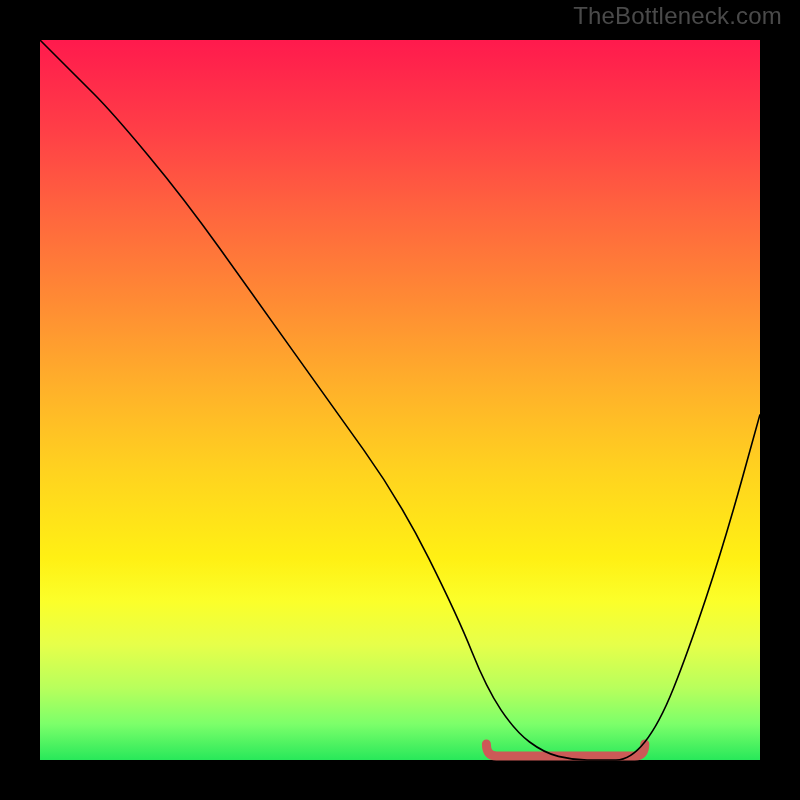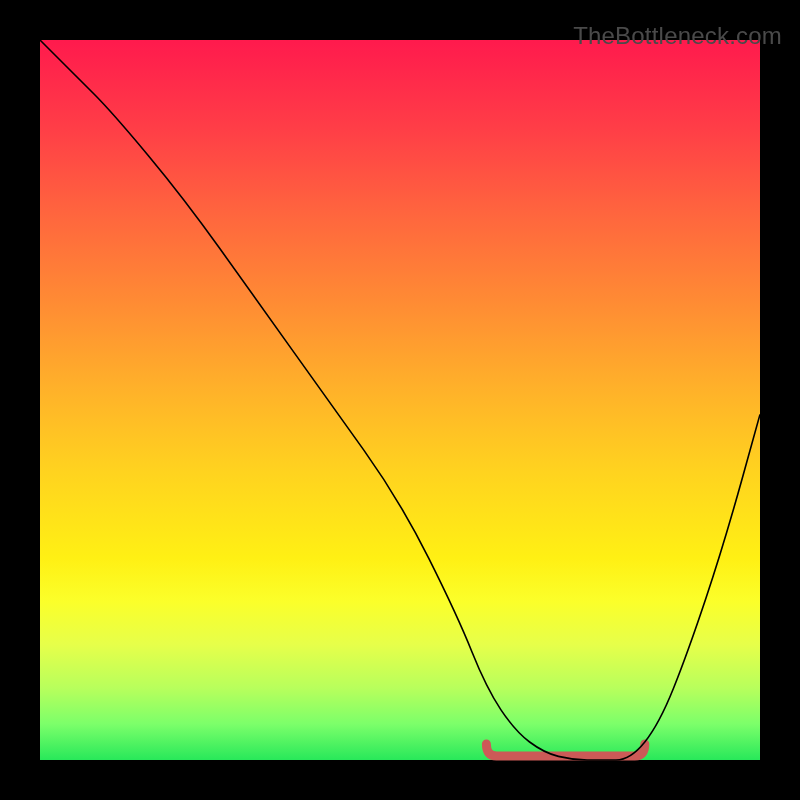--- a/index.html
+++ b/index.html
@@ -34,21 +34,21 @@
       #fff014 72%,
       #fbff2a 78%,
       #e6ff4a 84%,
       #b8ff5c 90%,
       #7cff6a 95%,
       #28e85a 100%
     );
   }
   .watermark {
     position: absolute;
-    top: 22px;
+    top: 2px;
     right: 18px;
     color: #4a4a4a;
     font-size: 24px;
     font-weight: 500;
     letter-spacing: 0.2px;
     z-index: 5;
     user-select: none;
   }
   svg.curve {
     position: absolute;

